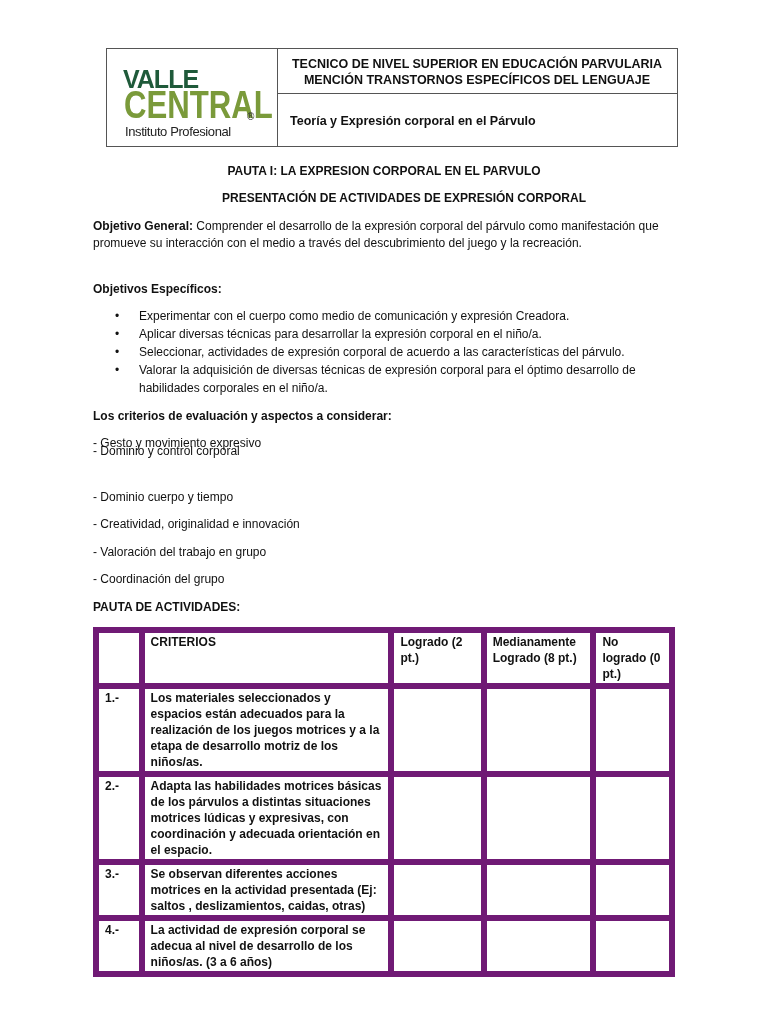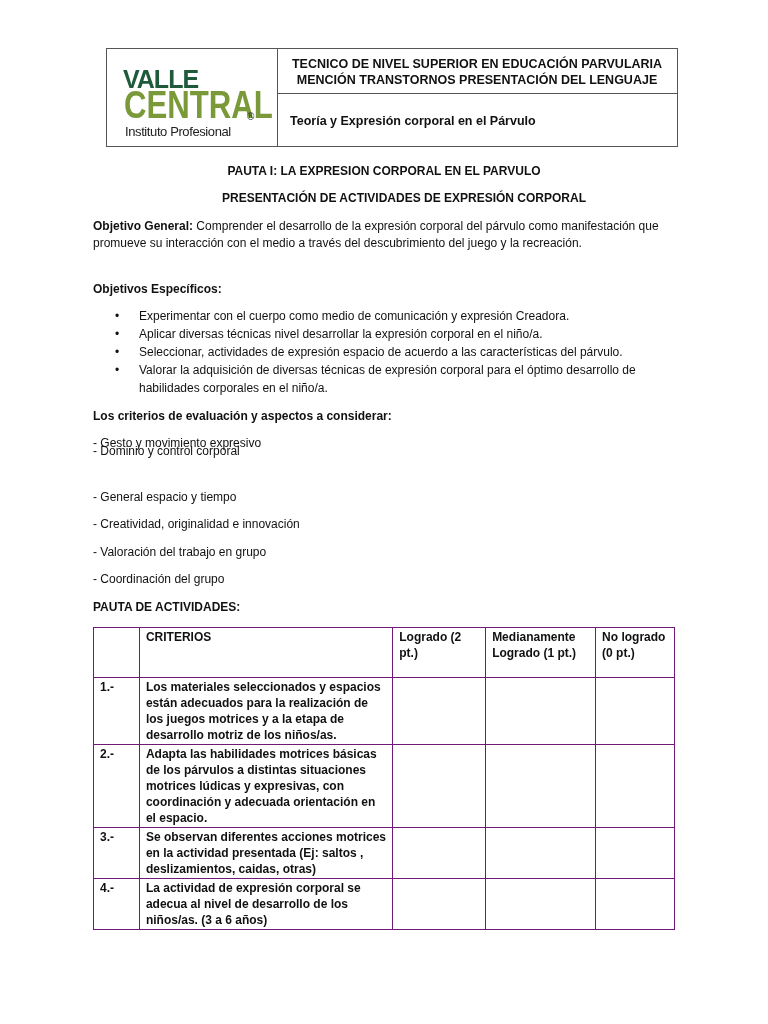--- a/index.html
+++ b/index.html
@@ -27,85 +27,85 @@
   .center-h { position:absolute; left:0; width:768px; text-align:center; font-weight:bold; font-size:12px; }
   .para { position:absolute; left:93px; width:590px; font-size:12px; line-height:17px; }
   .bold { font-weight:bold; }
   .bullets { position:absolute; left:93px; top:307px; width:590px; margin:0; padding:0; list-style:none; font-size:12px; line-height:18px; }
   .bullets li { position:relative; padding-left:46px; }
   .bullets li .dot { position:absolute; left:22px; top:0; }
   .crit-item { position:absolute; left:93px; font-size:12px; }
 
   table.pauta { position:absolute; left:93px; top:627px; width:582px; border-collapse:collapse;
                 font-size:12px; line-height:16px; }
-  table.pauta td, table.pauta th { border:1px solid #701a75; vertical-align:top; text-align:left;
+  table.pauta td, table.pauta th { border:6px solid #701a75; vertical-align:top; text-align:left;
                 padding:1px 6px; font-weight:bold; }
   table.pauta th { font-weight:bold; }
 </style>
 </head>
 <body>
 
 <div class="doc">
 
   <div class="header">
     <div class="logo-cell">
       <div class="logo-valle" style="color: rgb(31, 90, 58);">VALLE</div>
       <div class="logo-central" style="color: rgb(122, 154, 58);">CENTRAL</div>
       <div class="logo-reg">®</div>
       <div class="logo-inst">Instituto Profesional</div>
     </div>
     <div class="title-cell">
       <div class="title-top">
         <div>TECNICO DE NIVEL SUPERIOR EN EDUCACIÓN PARVULARIA</div>
-        <div>MENCIÓN TRANSTORNOS PRESENTACIÓN DEL LENGUAJE</div>
+        <div>MENCIÓN TRANSTORNOS ESPECÍFICOS DEL LENGUAJE</div>
       </div>
       <div class="title-sub">Teoría y Expresión corporal en el Párvulo</div>
     </div>
   </div>
 
   <div class="center-h" style="top:164px;">PAUTA I: LA EXPRESION CORPORAL EN EL PARVULO</div>
   <div class="center-h" style="top:191px;padding-left:20px;">PRESENTACIÓN DE ACTIVIDADES DE EXPRESIÓN CORPORAL</div>
 
   <div class="para bold" style="top:281px;">Objetivos Específicos:</div>
 
   <div class="para" style="top:218px;">
     <span class="bold">Objetivo General:</span><span> Comprender  el  desarrollo de la expresión corporal del párvulo como manifestación que promueve su interacción con el medio a través del descubrimiento del juego y la recreación.</span>
   </div>
 
   <ul class="bullets">
     <li><span class="dot">•</span><span>Experimentar con el cuerpo como medio de comunicación y expresión Creadora.</span></li>
-    <li><span class="dot">•</span><span>Aplicar diversas técnicas nivel desarrollar la expresión corporal en el niño/a.</span></li>
-    <li><span class="dot">•</span><span>Seleccionar, actividades de expresión espacio de acuerdo  a las características del párvulo.</span></li>
+    <li><span class="dot">•</span><span>Aplicar diversas técnicas para desarrollar la expresión corporal en el niño/a.</span></li>
+    <li><span class="dot">•</span><span>Seleccionar, actividades de expresión corporal de acuerdo  a las características del párvulo.</span></li>
     <li><span class="dot">•</span><span>Valorar la adquisición de diversas técnicas de expresión corporal para el óptimo desarrollo de habilidades corporales en el niño/a.</span></li>
   </ul>
 
   <div class="para bold" style="top:408px;">Los criterios de evaluación y aspectos a considerar:</div>
   <div class="crit-item" style="top:436px;">- Gesto y movimiento expresivo</div>
   <div class="crit-item" style="top:444px;">- Dominio y control corporal</div>
-  <div class="crit-item" style="top:490px;">- General espacio y tiempo</div>
+  <div class="crit-item" style="top:490px;">- Dominio cuerpo y tiempo</div>
   <div class="crit-item" style="top:517px;">- Creatividad, originalidad e innovación</div>
   <div class="crit-item" style="top:545px;">- Valoración del trabajo en grupo</div>
   <div class="crit-item" style="top:572px;">- Coordinación del grupo</div>
 
   <div class="para bold" style="top:599px;">PAUTA DE ACTIVIDADES:</div>
 
   <table class="pauta">
     <colgroup>
       <col style="width:46px">
         <col style="width:254px">
         <col style="width:93px">
         <col style="width:110px">
         <col style="width:79px">
     </colgroup>
     <tbody>
         <tr style="height:50px;">
       <th></th>
       <th>CRITERIOS</th>
       <th>Logrado (2 pt.)</th>
-      <th>Medianamente Logrado (1 pt.)</th>
+      <th>Medianamente Logrado (8 pt.)</th>
       <th>No logrado (0 pt.)</th>
     </tr>
     <tr style="height:66px;">
       <td>1.-</td>
       <td>Los materiales seleccionados  y espacios están adecuados para la realización de los juegos motrices y a la etapa de desarrollo motriz de los  niños/as.</td>
       <td></td>
       <td></td>
       <td></td>
     </tr>
     <tr style="height:82px;">

